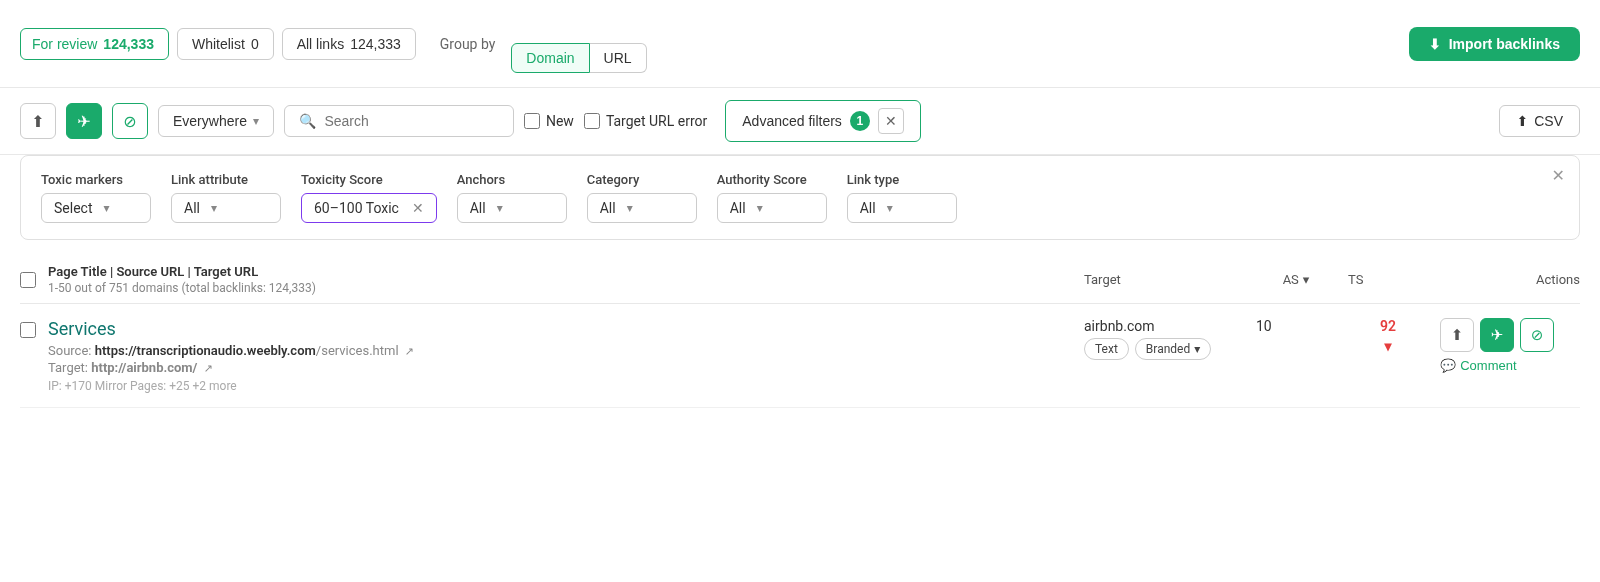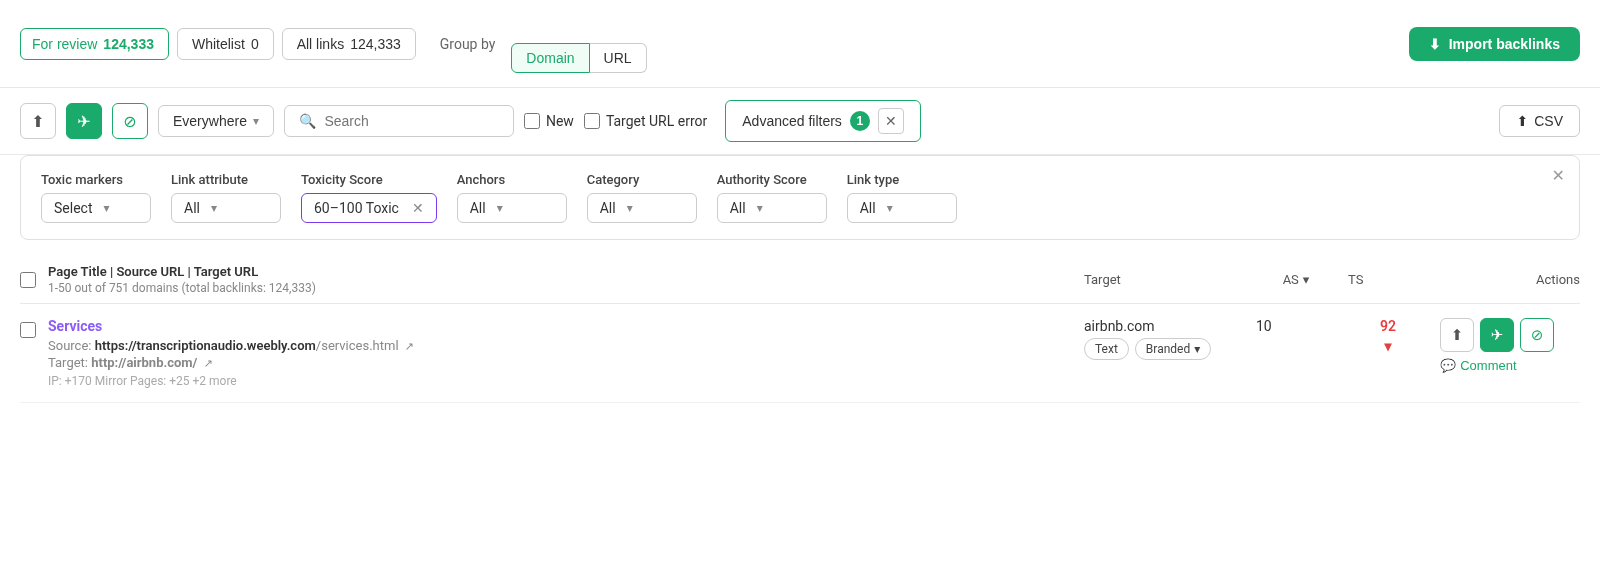--- a/index.html
+++ b/index.html
@@ -242,21 +242,21 @@
     
     .data-row {
       display: flex;
       align-items: flex-start;
       gap: 12px;
       padding: 14px 0;
       border-bottom: 1px solid #f0f0f0;
     }
     .data-row input[type="checkbox"] { width: 16px; height: 16px; margin-top: 4px; }
     .row-main { flex: 1; }
-    .row-title { font-weight: 700; color: #8b5cf6; font-size: 14px; }
+    .row-title { font-weight: 400; color: #0f766e; font-size: 18px; }
     .row-source { font-size: 13px; color: #888; margin-top: 4px; }
     .row-source a { color: #333; font-weight: 600; text-decoration: none; }
     .row-target { font-size: 13px; color: #888; margin-top: 2px; }
     .row-target a { color: #888; text-decoration: none; font-weight: bold; }
     .row-meta { font-size: 12px; color: #aaa; margin-top: 4px; }
     .ext-link { font-size: 11px; color: #888; margin-left: 3px; }
 
     .row-anchor { width: 160px; }
     .anchor-tags { display: flex; gap: 6px; flex-wrap: wrap; margin-top: 4px; }
     .anchor-tag {

